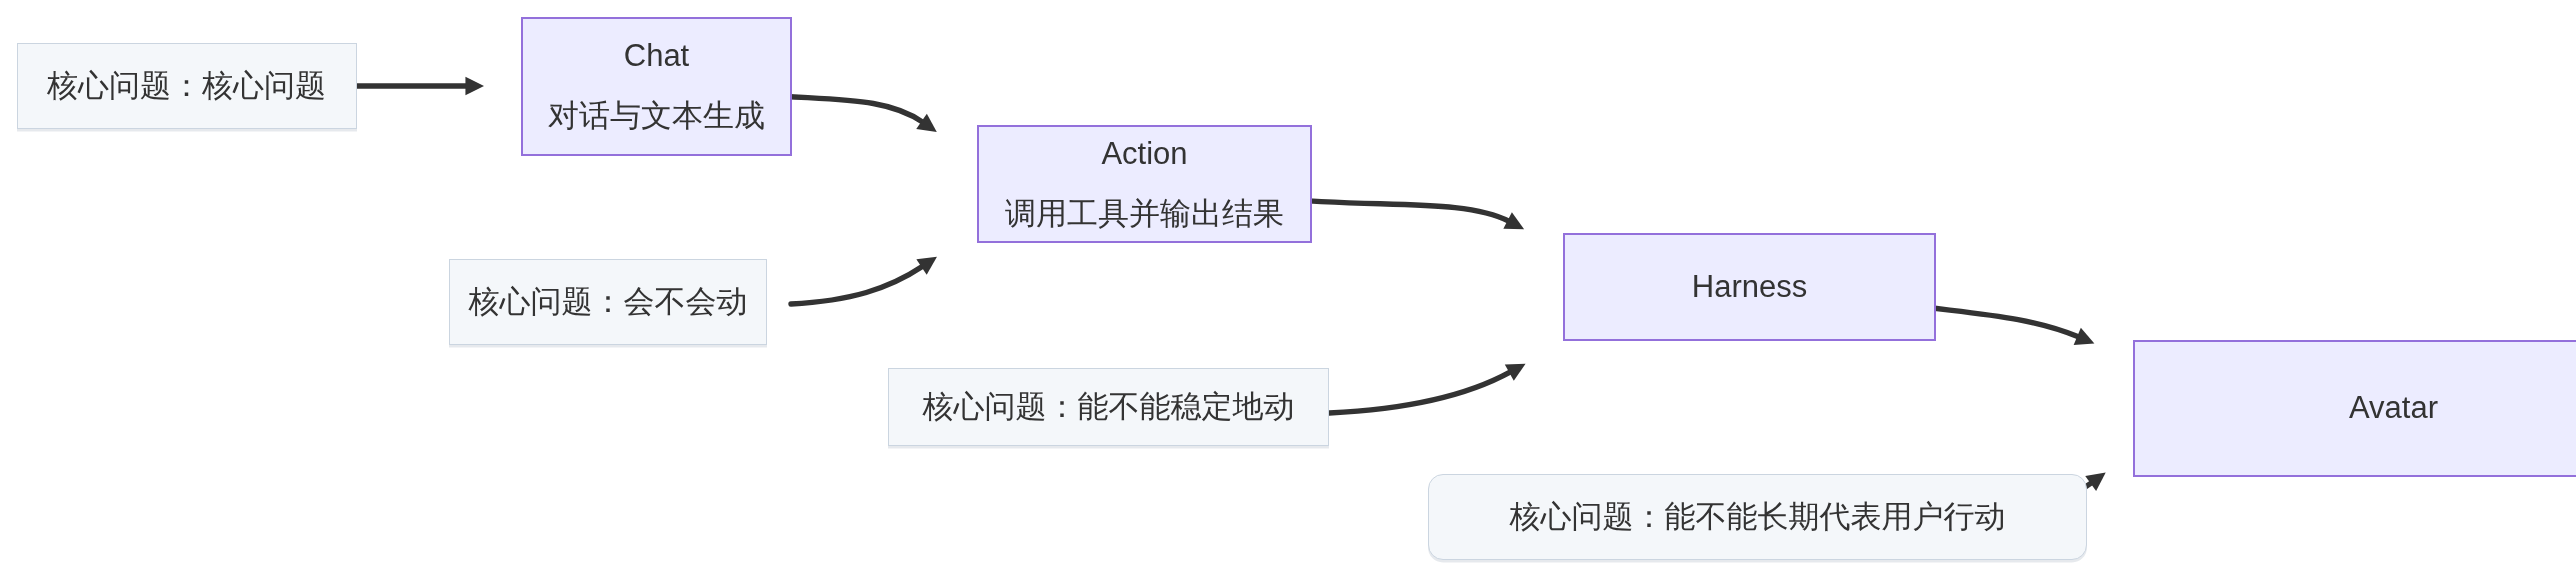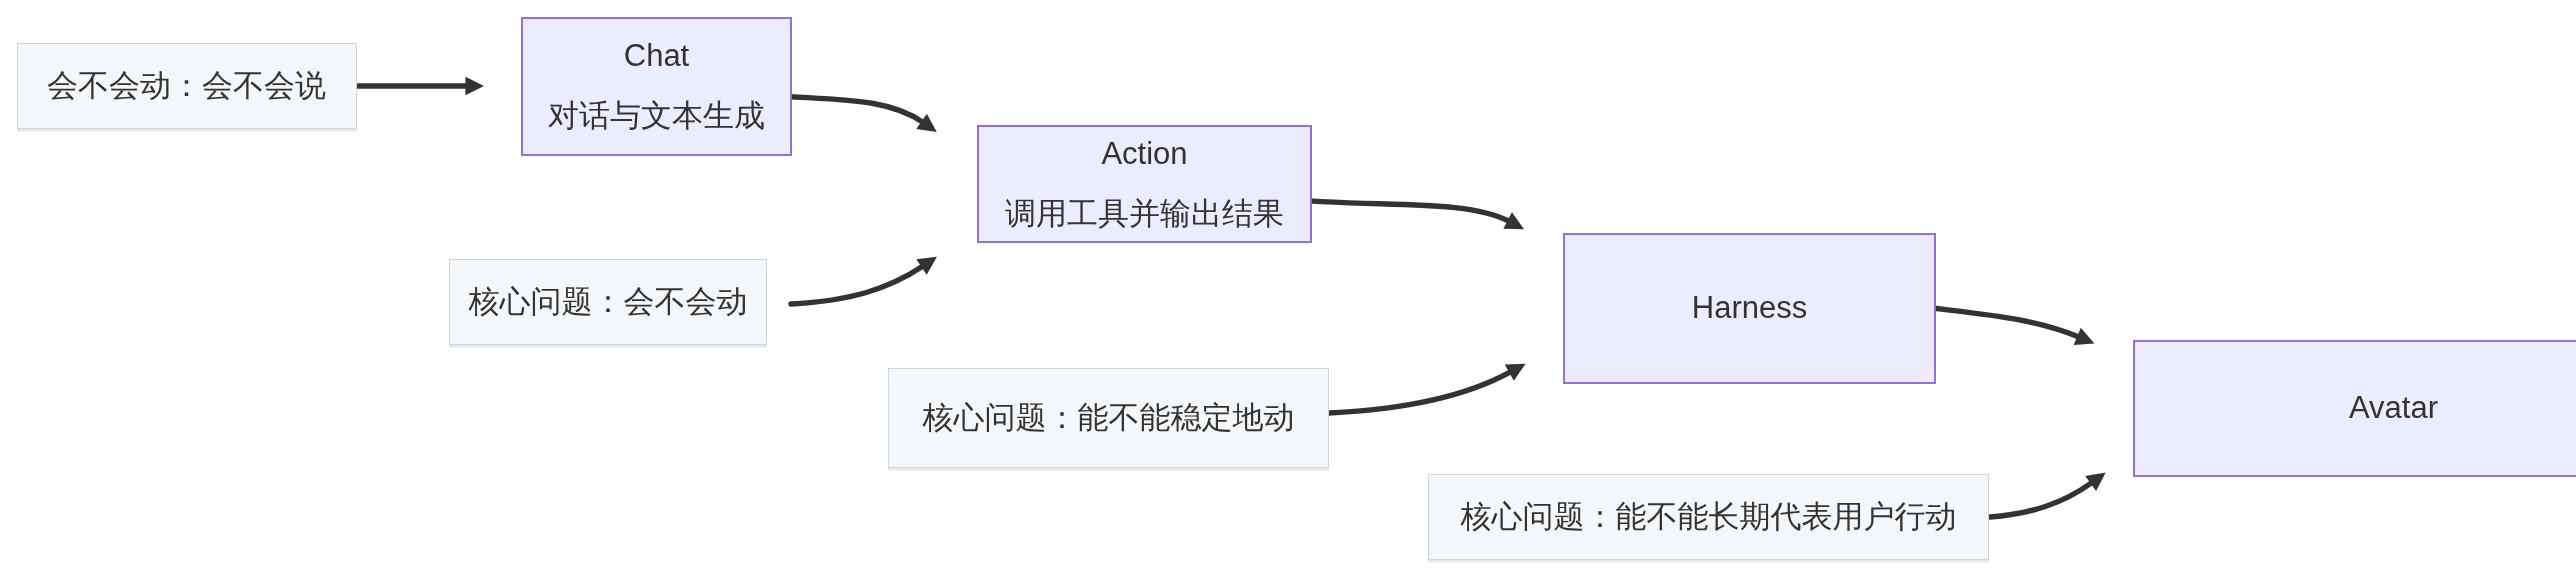--- a/index.html
+++ b/index.html
@@ -57,23 +57,23 @@
   }
   .node .line {
     display: block;
     white-space: nowrap;
   }
   
   #node-question-1 { left: 16.5px;   top: 43px;  width: 340px; height: 86px; }
   #node-chat       { left: 485px;  top: 16.5px;  width: 271px; height: 139px; }
   #node-question-2 { left: 449px;  top: 259px; width: 318px; height: 86px; }
   #node-action     { left: 941px; top: 125px; width: 335px; height: 118px; }
-  #node-question-3 { left: 888px; top: 368px; width: 441px; height: 100px; }
-  #node-harness    { left: 1527px; top: 233px; width: 373px; height: 151px; text-align: center; }
-  #node-question-4 { left: 1428px; top: 474px; width: 561px; height: 86px; }
+  #node-question-3 { left: 888px; top: 368px; width: 441px; height: 78px; }
+  #node-harness    { left: 1527px; top: 233px; width: 373px; height: 108px; text-align: center; }
+  #node-question-4 { left: 1428px; top: 474px; width: 659px; height: 86px; border-radius: 15px; }
   #node-avatar     { left: 2097px; top: 340px; width: 521px; height: 137px; }
 </style>
 </head>
 <body>
 
 <svg id="edges" viewBox="0 0 3120 696" xmlns="http://www.w3.org/2000/svg">
   <defs>
     <marker id="arrow" viewBox="0 0 12 12" refX="2" refY="6" markerWidth="27" markerHeight="27" markerUnits="userSpaceOnUse" orient="auto-start-reverse">
       <path id="arrowhead-path" d="M1,1 L11,6 L1,11 Z"></path>
     </marker>
@@ -81,21 +81,21 @@
   <path class="edge" d="M432,104 L566,104" marker-end="url(#arrow)"></path>
   <path class="edge" d="M916,114 C1010,122 1072,116 1118,148" marker-end="url(#arrow)"></path>
   <path class="edge" d="M958,368 C1030,364 1076,350 1118,322" marker-end="url(#arrow)"></path>
   <path class="edge" d="M1546,240 C1672,252 1774,240 1828,268" marker-end="url(#arrow)"></path>
   <path class="edge" d="M1610,500 C1698,496 1772,482 1830,450" marker-end="url(#arrow)"></path>
   <path class="edge" d="M2302,368 C2388,380 2456,382 2518,408" marker-end="url(#arrow)"></path>
   <path class="edge" d="M2410,626 C2460,622 2498,610 2534,584" marker-end="url(#arrow)"></path>
 </svg>
 
 <div class="node question" id="node-question-1">
-  <span class="line">会不会动：会不会说</span>
+  <span class="line">核心问题：核心问题</span>
 </div>
 
 <div class="node stage" id="node-chat">
   <span class="line">Chat</span>
   <span class="line">对话与文本生成</span>
 </div>
 
 <div class="node question" id="node-question-2">
   <span class="line">核心问题：会不会动</span>
 </div>

